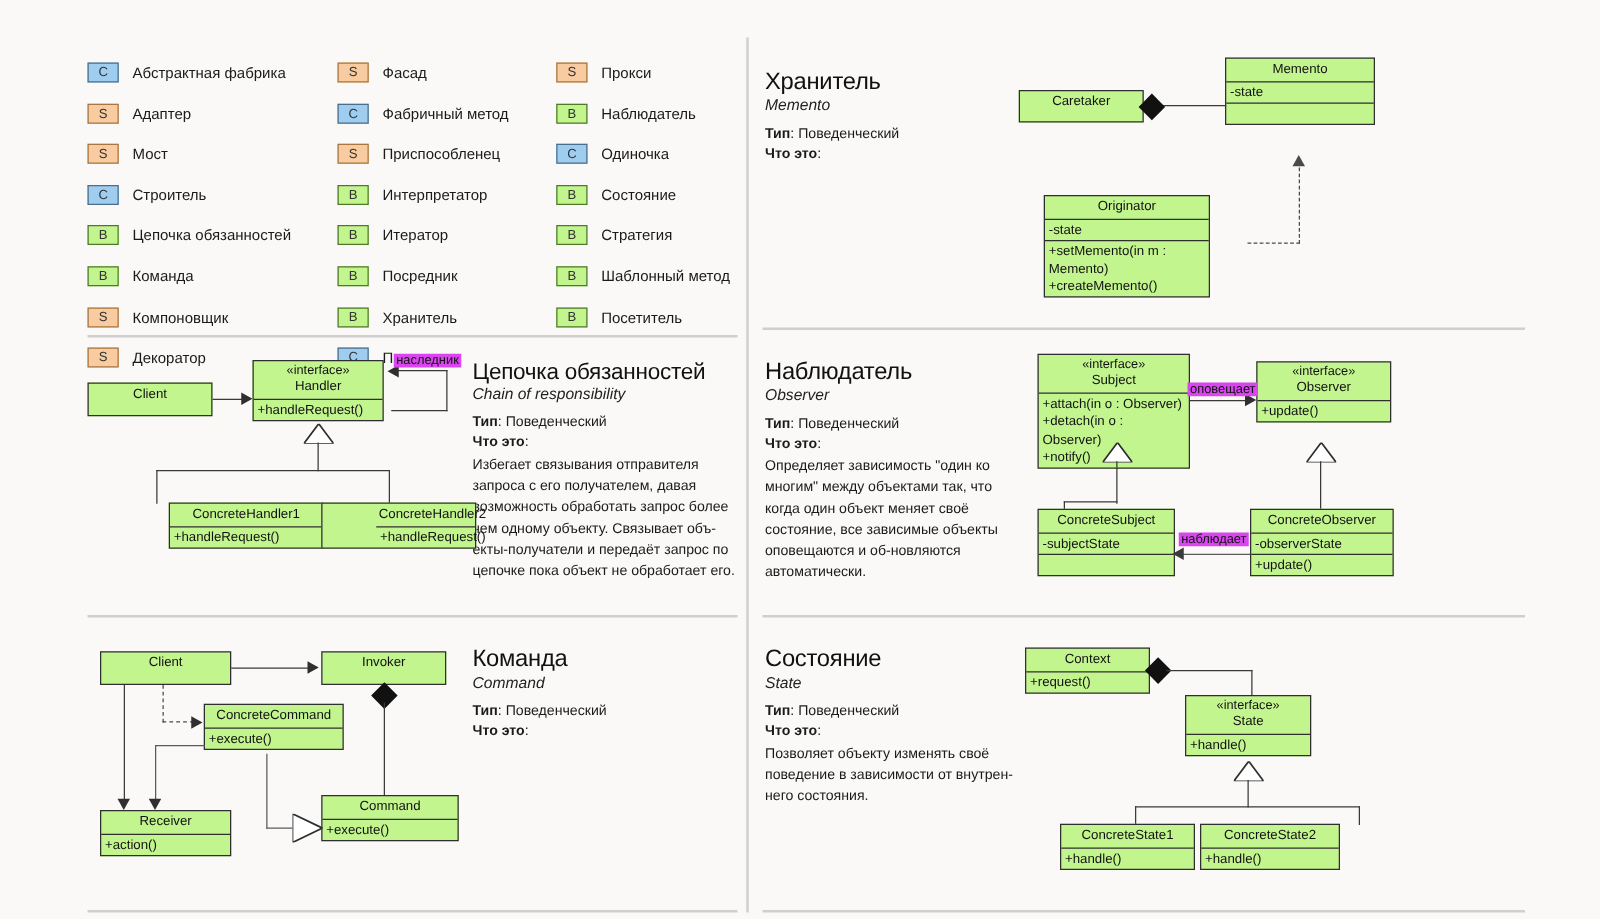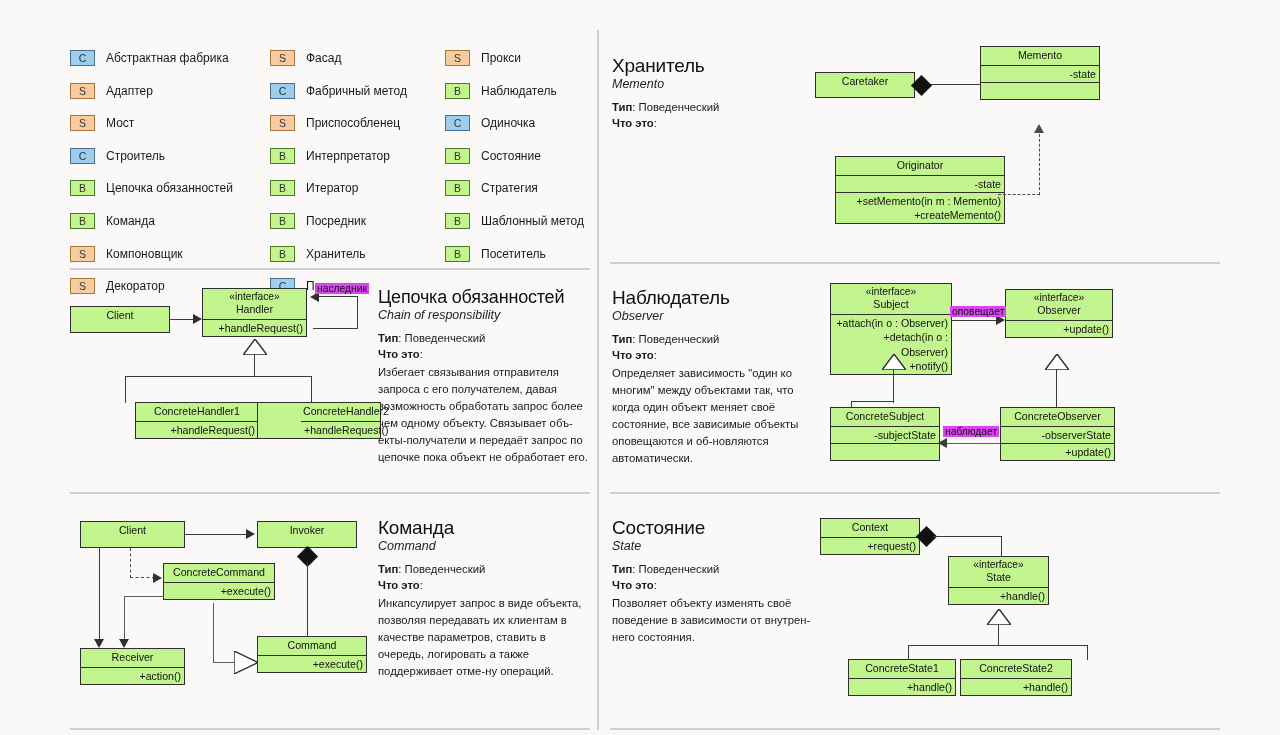--- a/index.html
+++ b/index.html
@@ -48,21 +48,21 @@
 
   
   .uml { position:absolute; }
   .cls {
     position:absolute; background:#c3f58e; border:1.4px solid #2f2f2f;
     font-size:10.6px; color:#111; text-align:center;
   }
   .cls .hdr { padding:2px 2px 3px; line-height:1.22; }
   .cls .hdr .iface { display:block; font-size:10.2px; }
   .cls .sec {
-    border-top:1.4px solid #2f2f2f; text-align:right; padding:1px 3px;
+    border-top:1.4px solid #2f2f2f; text-align:left; padding:1px 3px;
     line-height:1.33; min-height:15px;
   }
   .cls .sec.empty { min-height:17px; }
 
   .ln { position:absolute; background:#3a3a3a; }
   .ln.h { height:1.4px; }
   .ln.v { width:1.4px; }
   .ln.dash-h { height:0; background:none; border-top:1.6px dashed #4a4a4a; }
   .ln.dash-v { width:0; background:none; border-left:1.6px dashed #4a4a4a; }
   .ln.gray { background:#5b5b5b; }
@@ -221,21 +221,21 @@
       <div class="sec empty"></div>
     </div>
 
     <div class="cls" style="left:0px; top:26px; width:100px; height:26px; line-height:22px;">
       <div class="hdr">Caretaker</div>
     </div>
 
     <div class="ln h" style="left:113px; top:38px; width:53px;"></div>
     <div class="diamond" style="left:99px; top:32px;"></div>
 
-    <div class="cls" style="left:20px; top:110px; width:170px; text-align:center;">
+    <div class="cls" style="left:20px; top:110px; width:133px; text-align:center;">
       <div class="hdr">Originator</div>
       <div class="sec">-state</div>
       <div class="sec">
         <div>+setMemento(in m : Memento)</div>
         <div>+createMemento()</div>
       </div>
     </div>
 
     <div class="ln dash-h" style="left:183px; top:148px; width:42px;"></div>
     <div class="ln dash-v" style="left:224px; top:88px; height:61px;"></div>
@@ -371,21 +371,20 @@
 
   <div class="panel" style="left:378px; top:518px; width:215px;">
     <div class="ptitle">Команда</div>
     <div class="psub">Command</div>
     <div class="pmeta">
       <b>Тип</b>: <span>Поведенческий</span>
     </div>
     <div class="pmeta">
       <b>Что это</b>:
     </div>
-    <div class="pbody">Инкапсулирует запрос в виде объекта, позволяя передавать их клиентам в качестве параметров, ставить в очередь, логировать а также поддерживает отме-ну операций.</div>
   </div>
 
   <div class="uml" style="left:70px; top:518px; width:300px; height:195px;">
 
     <div class="cls" style="left:10px; top:3px; width:105px; height:27px; line-height:23px;">
       <div class="hdr">Client</div>
     </div>
 
     <div class="cls" style="left:187px; top:3px; width:100px; height:27px; line-height:23px;">
       <div class="hdr">Invoker</div>

